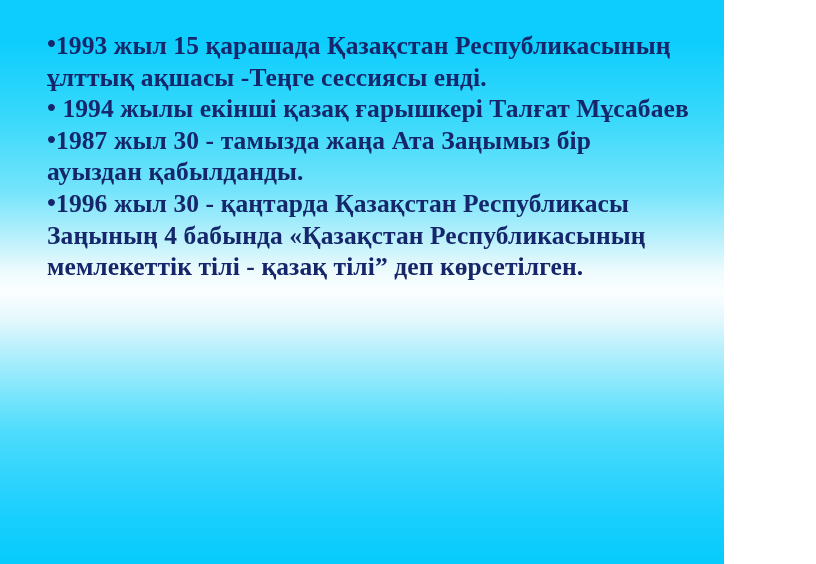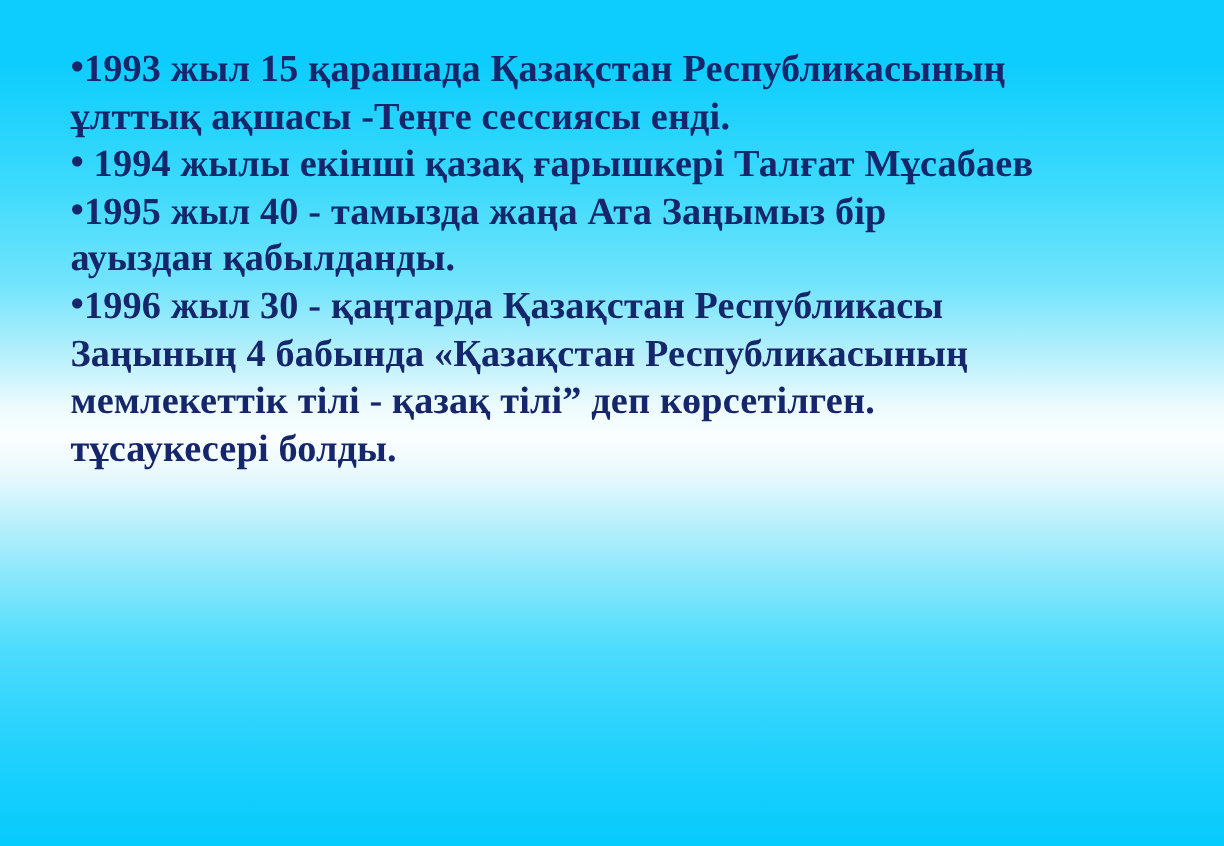--- a/index.html
+++ b/index.html
@@ -9,21 +9,21 @@
   }
   body {
     width: 816px;
     height: 564px;
     overflow: hidden;
     font-family: "Liberation Serif", "DejaVu Serif", serif;
   }
 
   #slide {
     position: relative;
-    width: 816px;
+    width: 724px;
     height: 564px;
     box-sizing: border-box;
     background: linear-gradient(
         to bottom,
         #0ccdfd   0px,
         #17cffd  42px,
         #3ad9fb 120px,
         #73e4fb 190px,
         #b9f0fb 238px,
         #eefbfd 272px,
@@ -78,29 +78,28 @@
 
   <div id="body-text">
 
     <div class="line"><span class="bullet-tight">•</span><span>1993 жыл 15 қарашада Қазақстан Республикасының</span></div>
 
     <div class="line"><span>ұлттық ақшасы -Теңге сессиясы енді.</span></div>
 
     <div class="line"><span class="bullet-big bullet-sp">•</span><span> 1994 жылы екінші қазақ ғарышкері Талғат Мұсабаев</span></div>
 
 
-    <div class="line"><span class="bullet-big">•</span><span>1995 жыл 40 - тамызда жаңа Ата Заңымыз бір</span> </div>
+    <div class="line"><span class="bullet-big">•</span><span>1987 жыл 30 - тамызда жаңа Ата Заңымыз бір</span> </div>
 
     <div class="line"><span>ауыздан қабылданды.</span></div>
 
     <div class="line"><span class="bullet-big">•</span><span>1996 жыл 30 - қаңтарда Қазақстан Республикасы</span></div>
 
 
 
     <div class="line"><span>Заңының 4 бабында «Қазақстан Республикасының</span></div>
 
     <div class="line"><span>мемлекеттік тілі - қазақ тілі” деп көрсетілген.</span></div>
 
 
-    <div class="line"><span>тұсаукесері болды.</span></div>
 
   </div>
 </div>
 
 </body></html>

